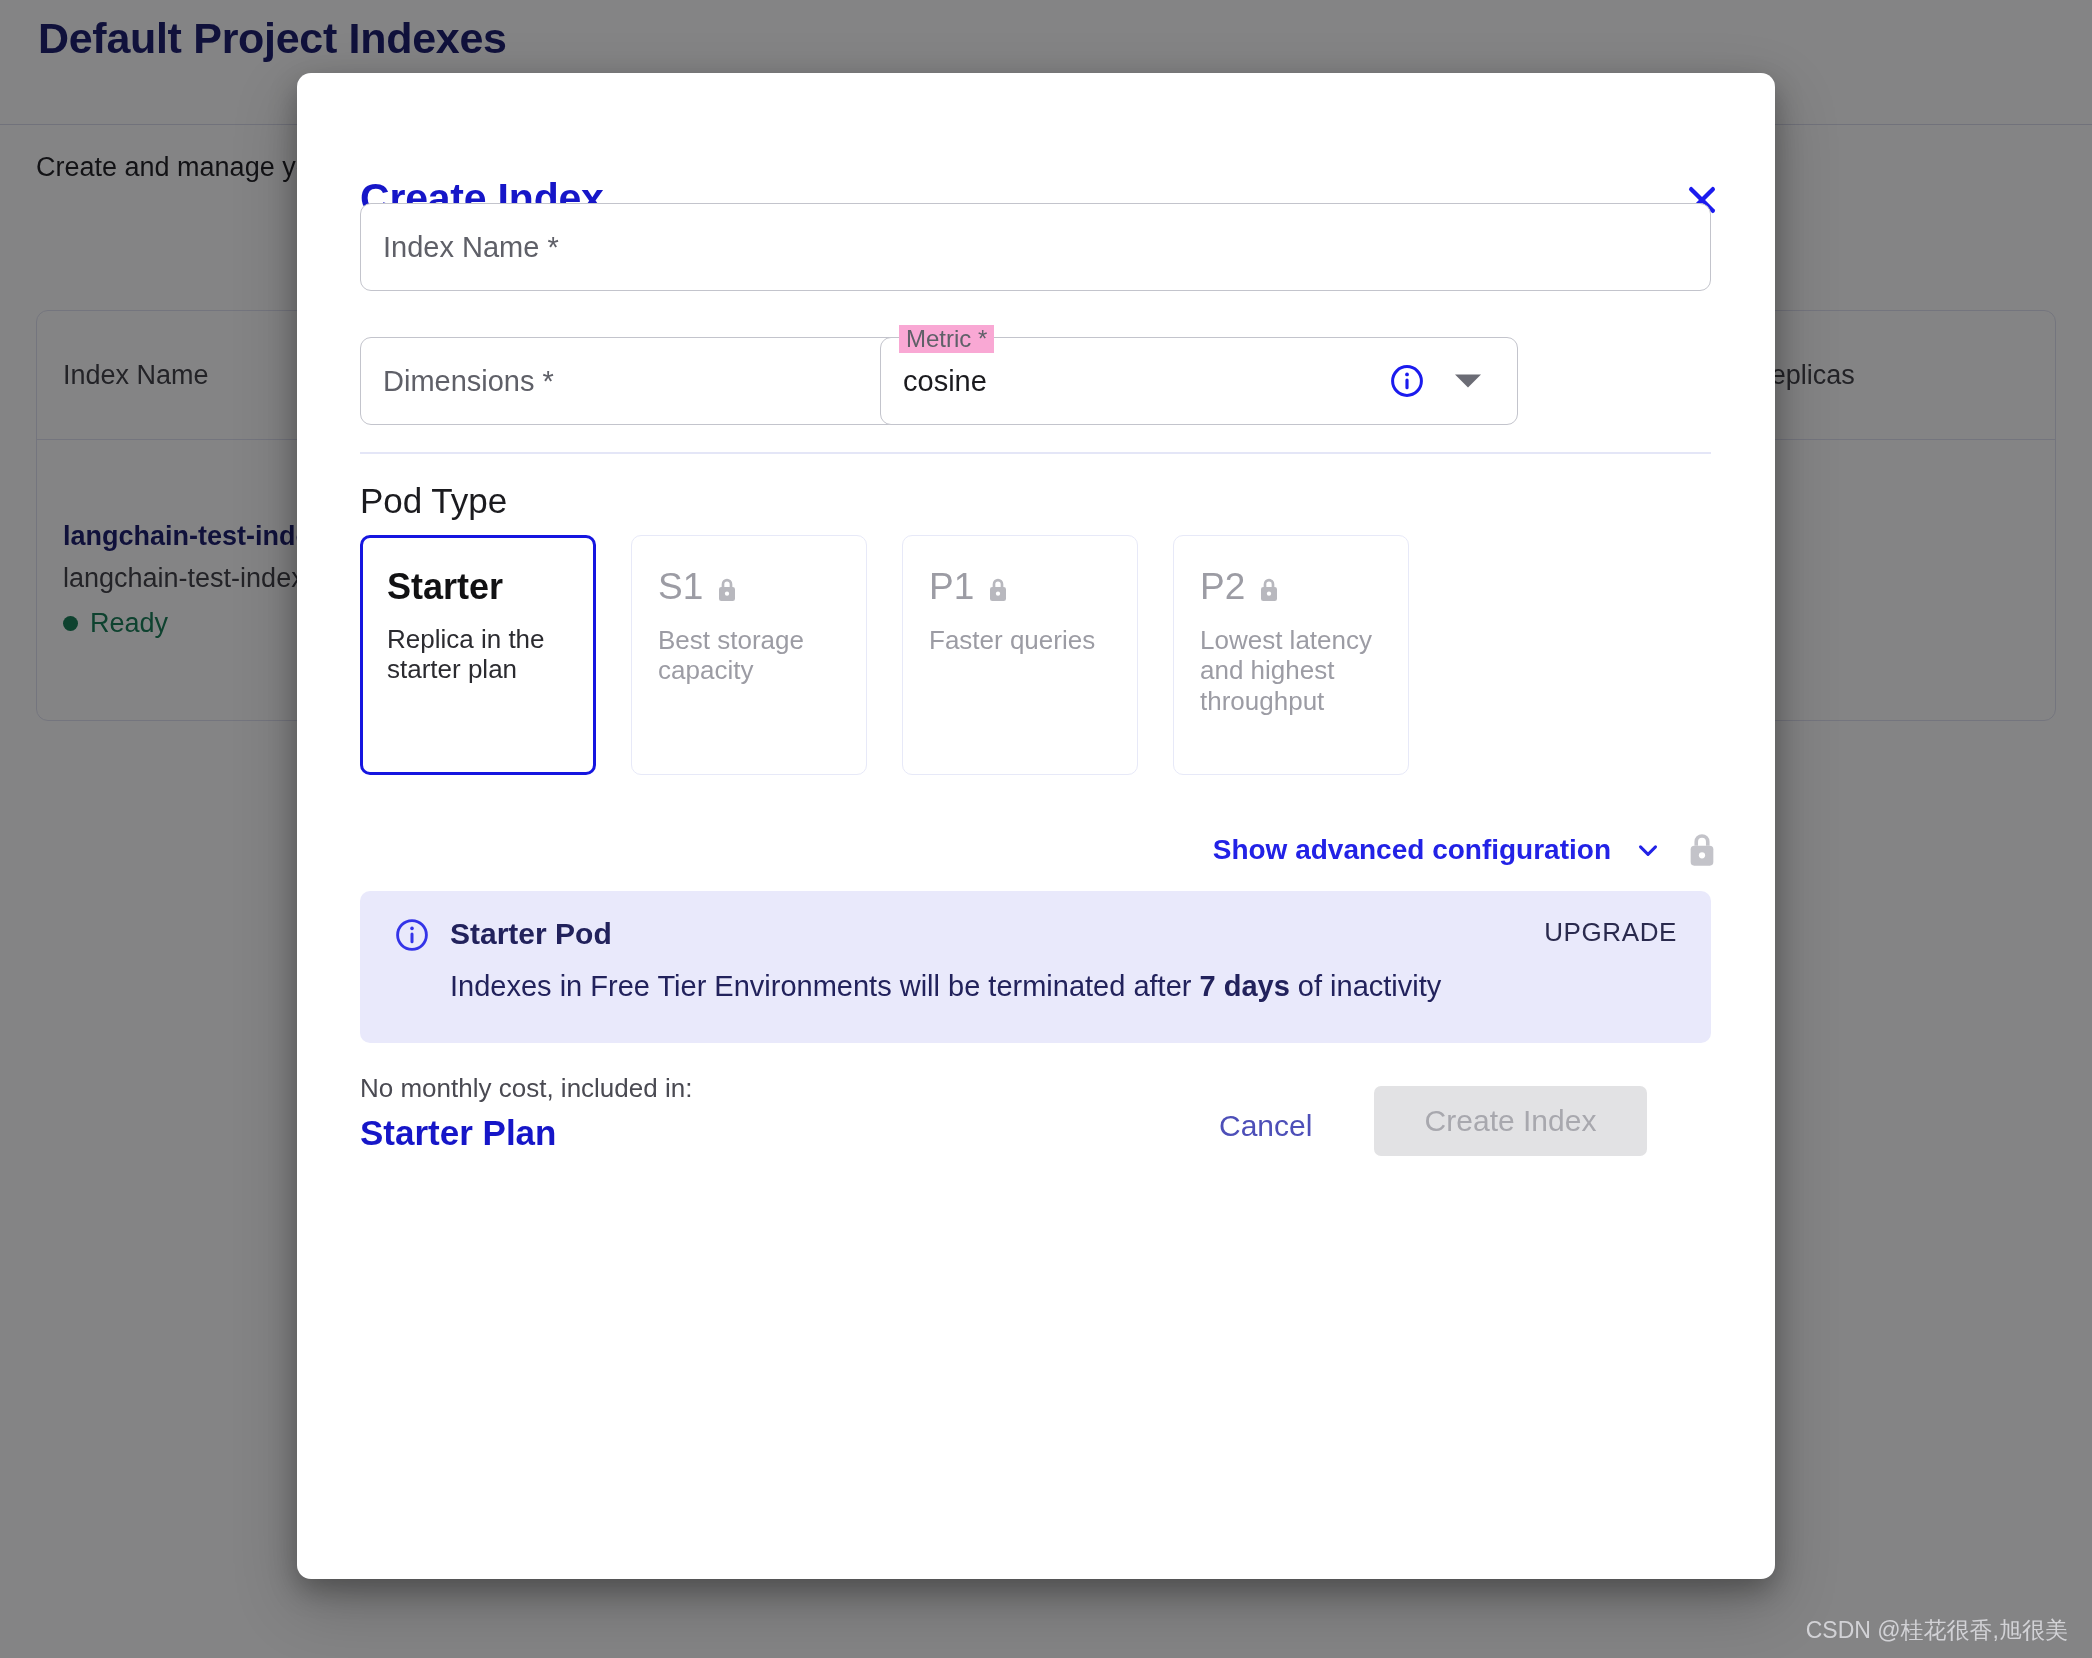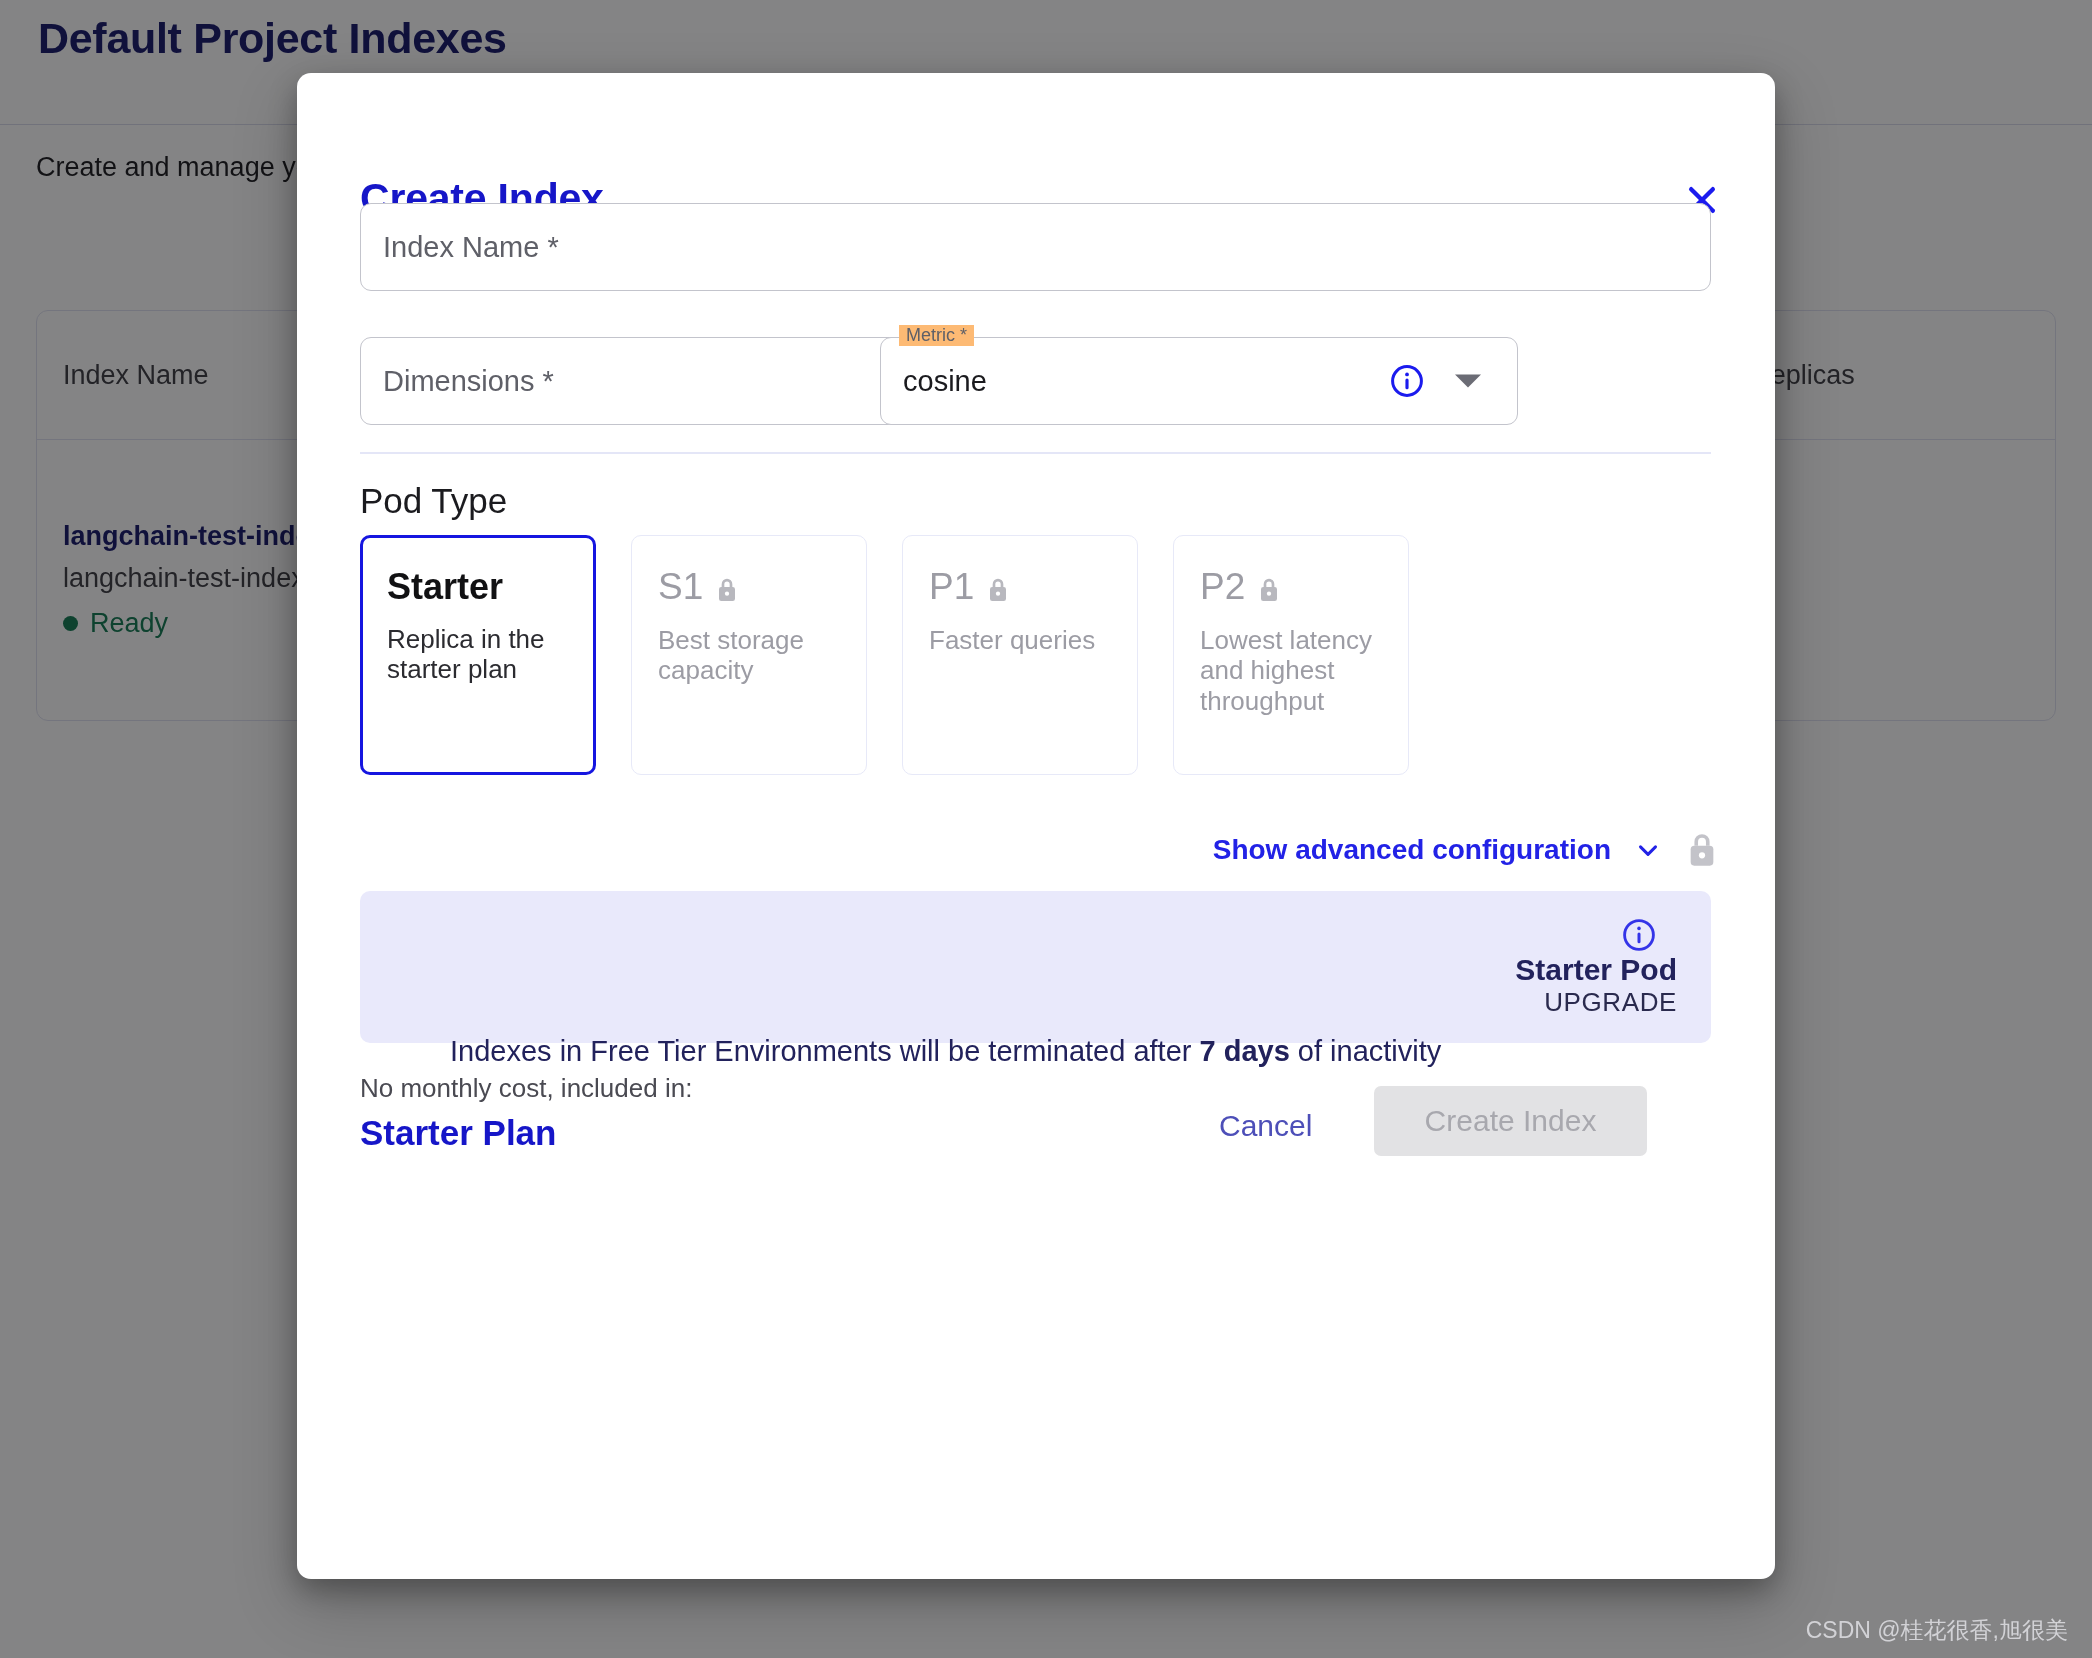--- a/index.html
+++ b/index.html
@@ -196,22 +196,22 @@
     transform: translateY(-50%);
     font-size: 29px;
     color: #1b1b1f;
     white-space: nowrap;
   }
   .field-legend {
     position: absolute;
     left: 18px;
     top: -13px;
     padding: 0 7px;
-    background: #fdba74;
-    font-size: 18px;
+    background: #f9a8d4;
+    font-size: 24px;
     color: #5f6068;
     white-space: nowrap;
   }
   #metric-info {
     position: absolute;
     right: 92px;
     top: 50%;
     transform: translateY(-50%);
     width: 36px;
     height: 36px;
@@ -321,22 +321,21 @@
     top: 818px;
     width: 1351px;
     height: 152px;
     box-sizing: border-box;
     background: #e9e9fb;
     border-radius: 10px;
     padding: 26px 34px 0 34px;
   }
   #banner-head {
     display: flex;
-    align-items: flex-end;
-    flex-direction: column;
+    align-items: flex-start;
   }
   #banner-info-icon { width: 36px; height: 36px; margin-right: 20px; flex: none; }
   #banner-title {
     font-size: 30px;
     font-weight: 700;
     color: #22225c;
     white-space: nowrap;
   }
   #banner-upgrade {
     margin-left: auto;

